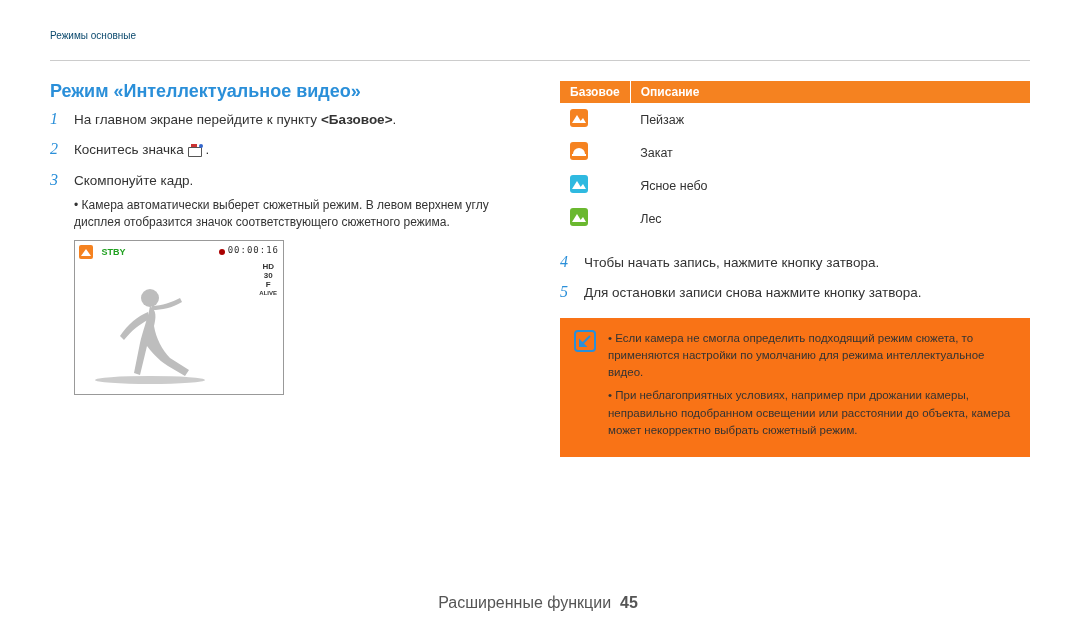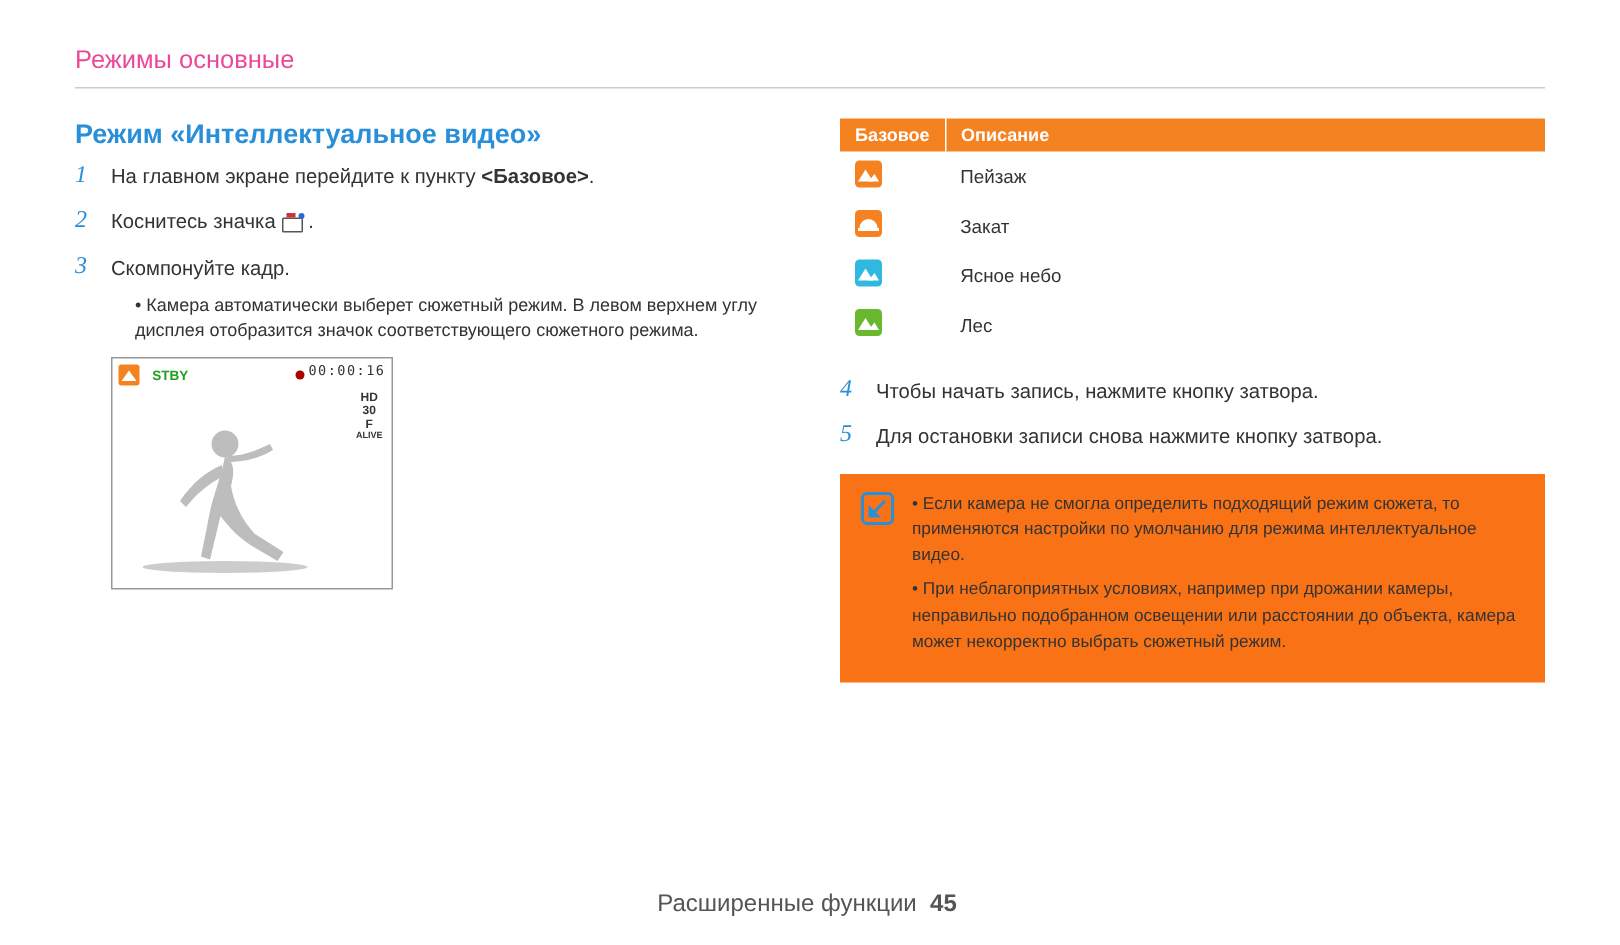--- a/index.html
+++ b/index.html
@@ -8,23 +8,23 @@
     background: #fff;
     width: 1080px;
     height: 630px;
     margin: 0 auto;
     position: relative;
     font-size: 13px;
     color: #333;
     padding: 30px 50px 20px 50px;
   }
   .chapter-title {
-    color: #ec4899;
-    font-size: 17px;
-    margin-bottom: 8px;
+    color: #0c4a6e;
+    font-size: 10px;
+    margin-bottom: 19px;
   }
   hr.thin {
     border: none;
     border-top: 1px solid #ccc;
     margin-bottom: 20px;
   }
   .columns {
     display: flex;
     gap: 40px;
   }
@@ -50,32 +50,31 @@
     font-family: Georgia, serif;
     font-size: 16px;
     width: 14px;
     flex-shrink: 0;
   }
   .step-body { flex: 1; line-height: 1.5; }
   .sub-bullet {
     font-size: 12px;
     line-height: 1.4;
     margin-top: 6px;
-    margin-left: 16px;
   }
   .sub-bullet::before { content: "• "; }
   .camera-icon {
     display: inline-block;
     width: 18px; height: 14px;
     vertical-align: middle;
     position: relative;
   }
   
   .screenshot {
-    width: 188px; height: 155px;
+    width: 210px; height: 155px;
     border: 1px solid #999;
     margin-left: 24px;
     margin-top: 4px;
     position: relative;
     background: #fff;
   }
   .shot-top {
     position: absolute; top: 4px; left: 4px; right: 4px; height: 16px;
     font-size: 9px;
   }

